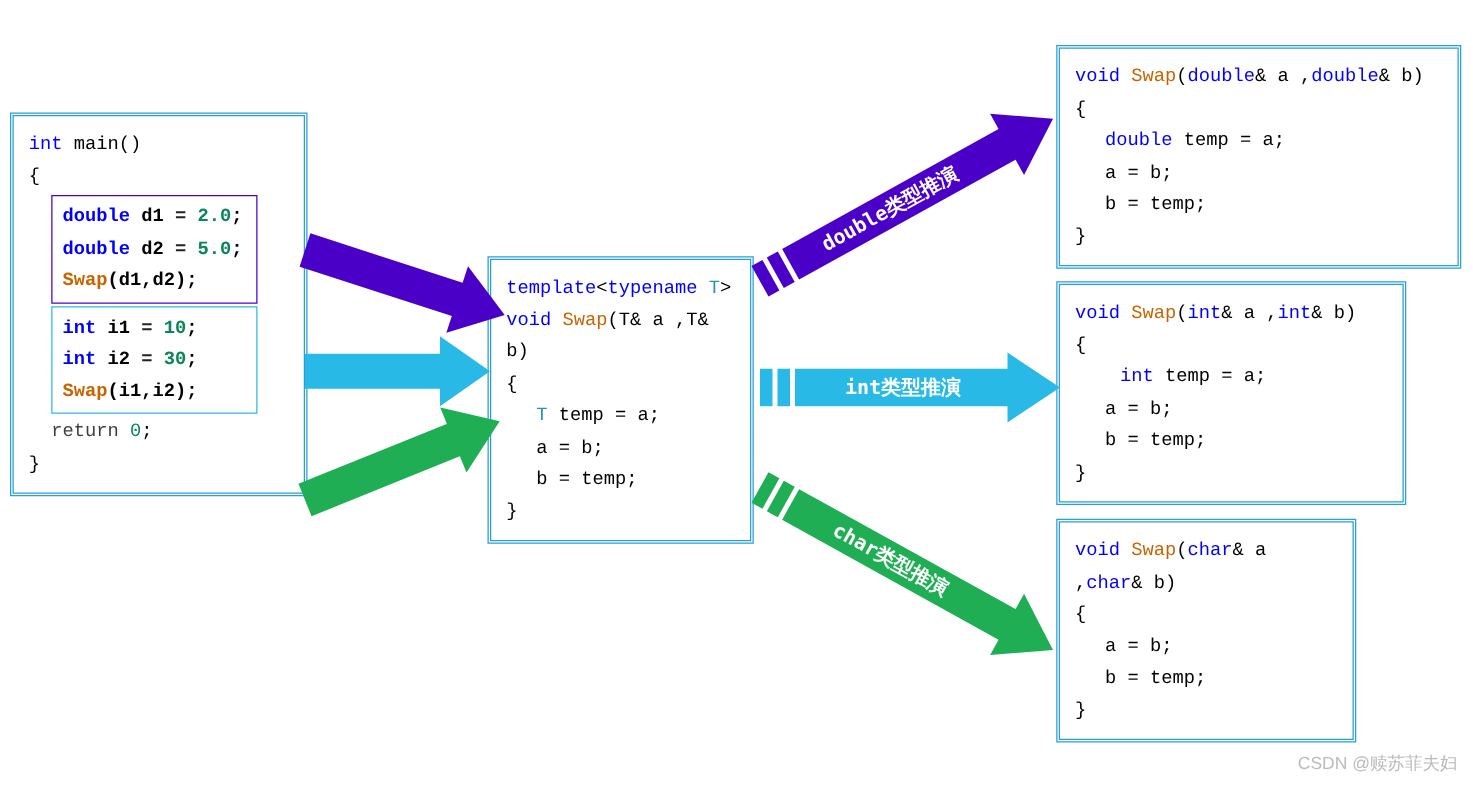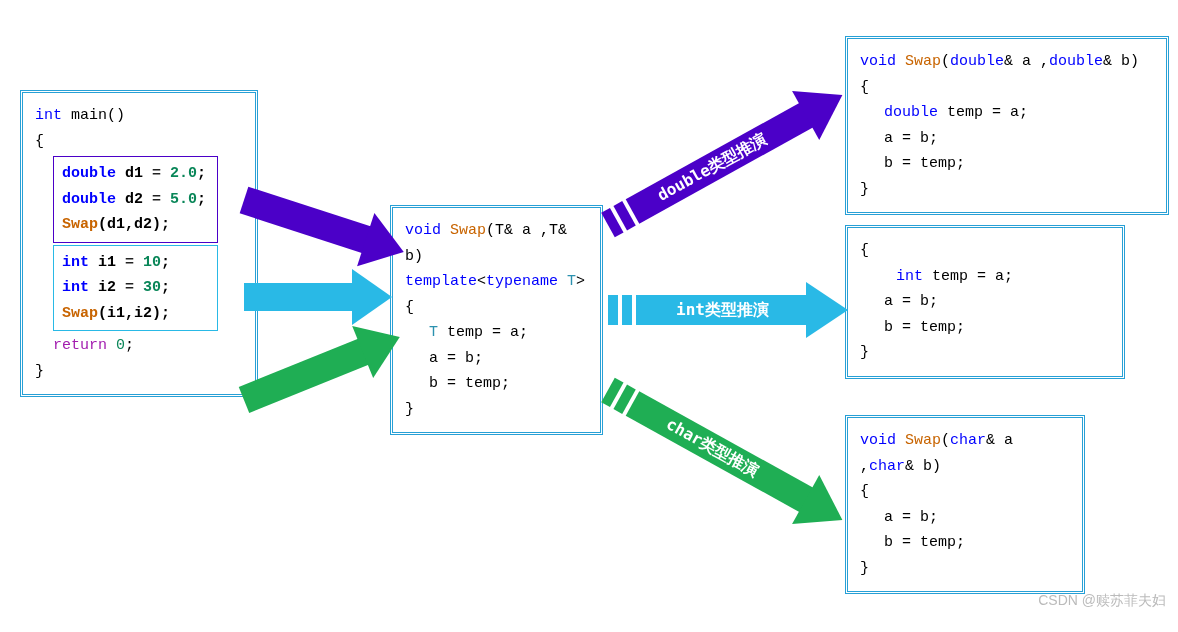--- a/index.html
+++ b/index.html
@@ -21,41 +21,41 @@
     line-height: 1.7;
   }
   .inner-box {
     border: 1.5px solid;
     margin: 2px 0 2px 18px;
     padding: 4px 8px;
     width: 165px;
     font-weight: bold;
   }
   .kw-blue   { color: #0000ff; }
-  .kw-purple { color: #a21caf; }
+  .kw-purple { color: #404040; }
   .fn-orange { color: #c86400; }
   .num       { color: #098658; }
   .str       { color: #a31515; }
   .op        { color: #222; }
 
   
   .arrow-label {
     position: absolute;
     color: #fff;
     font-weight: bold;
     font-family: "SimSun", monospace;
     font-size: 16px;
     white-space: nowrap;
     padding: 4px 8px;
   }
 
   .watermark {
     position: absolute;
     right: 12px;
-    bottom: 22px;
+    bottom: 12px;
     color: #bbb;
     font-size: 14px;
     font-family: sans-serif;
   }
 
   
   .rot-arrow {
     position: absolute;
     transform-origin: left center;
   }
@@ -95,21 +95,21 @@
   }
   .mid-arrow .t1, .mid-arrow .t2 {
     position: absolute;
     width: 10px; height: 30px;
     top: -15px;
   }
 </style>
 </head>
 <body>
 
-<div class="box" style="left:20px; top:90px; width:238px;">
+<div class="box" style="left:8px; top:90px; width:238px;">
   <div>
     <span class="kw-blue">int</span>
     <span style="color:#000;">main</span><span>()</span>
   </div>
   <div>{</div>
 
   <div class="inner-box" style="border-color:#4b00c8;">
     <div><span class="kw-blue">double</span><span> d1 </span><span class="op">=</span><span class="num"> 2.0</span><span>;</span></div>
     <div><span class="kw-blue">double</span><span> d2 </span><span class="op">=</span><span class="num"> 5.0</span><span>;</span></div>
     <div><span class="fn-orange">Swap</span><span>(d1,d2);</span></div>
@@ -120,39 +120,40 @@
     <div><span class="kw-blue">int</span><span> i2 </span><span class="op">=</span><span class="num"> 30</span><span>;</span></div>
     <div><span class="fn-orange">Swap</span><span>(i1,i2);</span></div>
   </div>
 
 
   <div style="margin-left:18px;"><span class="kw-purple">return</span><span class="num"> 0</span><span>;</span></div>
   <div>}</div>
 </div>
 
 <div class="box" style="left:390px; top:205px; width:213px;">
+  <div><span class="kw-blue">template</span><span>&lt;</span><span class="kw-blue">typename</span><span style="color:#2b91af;"> T</span><span>&gt;</span></div>
   <div><span class="kw-blue">void</span><span class="fn-orange"> Swap</span><span>(T&amp; a ,T&amp; b)</span></div>
-  <div><span class="kw-blue">template</span><span>&lt;</span><span class="kw-blue">typename</span><span style="color:#2b91af;"> T</span><span>&gt;</span></div>
   <div>{</div>
   <div style="margin-left:24px;"><span style="color:#2b91af;">T</span><span> temp = a;</span></div>
   <div style="margin-left:24px;">a = b;</div>
   <div style="margin-left:24px;">b = temp;</div>
   <div>}</div>
 </div>
 
 <div class="box" style="left:845px; top:36px; width:324px;">
   <div><span class="kw-blue">void</span><span class="fn-orange"> Swap</span><span>(</span><span class="kw-blue">double</span><span>&amp; a ,</span><span class="kw-blue">double</span><span>&amp; b)</span></div>
   <div>{</div>
   <div style="margin-left:24px;"><span class="kw-blue">double</span><span> temp = a;</span></div>
   <div style="margin-left:24px;">a = b;</div>
   <div style="margin-left:24px;">b = temp;</div>
   <div>}</div>
 </div>
 
 <div class="box" style="left:845px; top:225px; width:280px;">
+  <div><span class="kw-blue">void</span><span class="fn-orange"> Swap</span><span>(</span><span class="kw-blue">int</span><span>&amp; a ,</span><span class="kw-blue">int</span><span>&amp; b)</span></div>
   <div>{</div>
   <div style="margin-left:36px;"><span class="kw-blue">int</span><span> temp = a;</span></div>
   <div style="margin-left:24px;">a = b;</div>
   <div style="margin-left:24px;">b = temp;</div>
   <div>}</div>
 </div>
 
 <div class="box" style="left:845px; top:415px; width:240px;">
   <div><span class="kw-blue">void</span><span class="fn-orange"> Swap</span><span>(</span><span class="kw-blue">char</span><span>&amp; a ,</span><span class="kw-blue">char</span><span>&amp; b)</span></div>
   <div>{</div>

